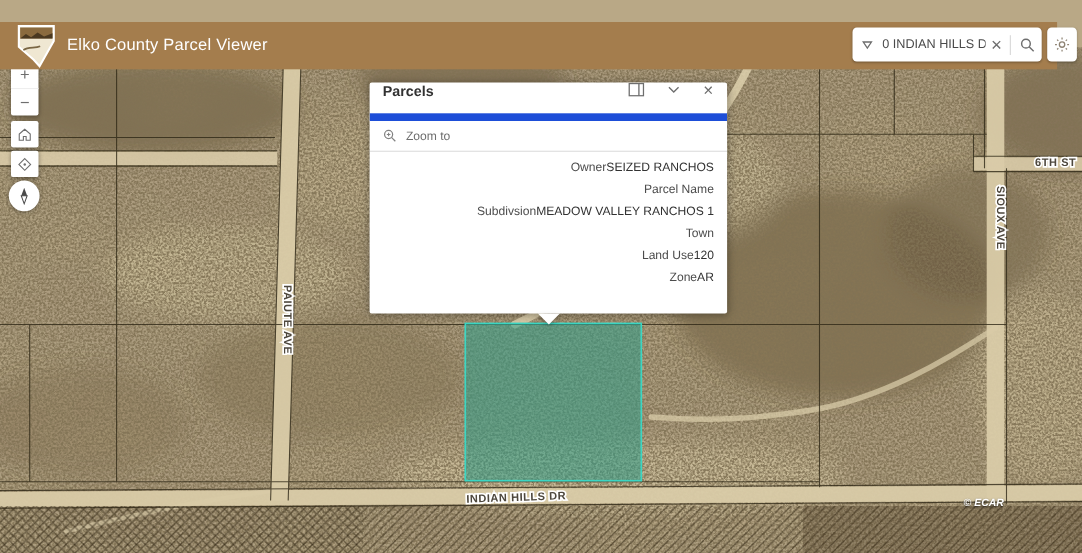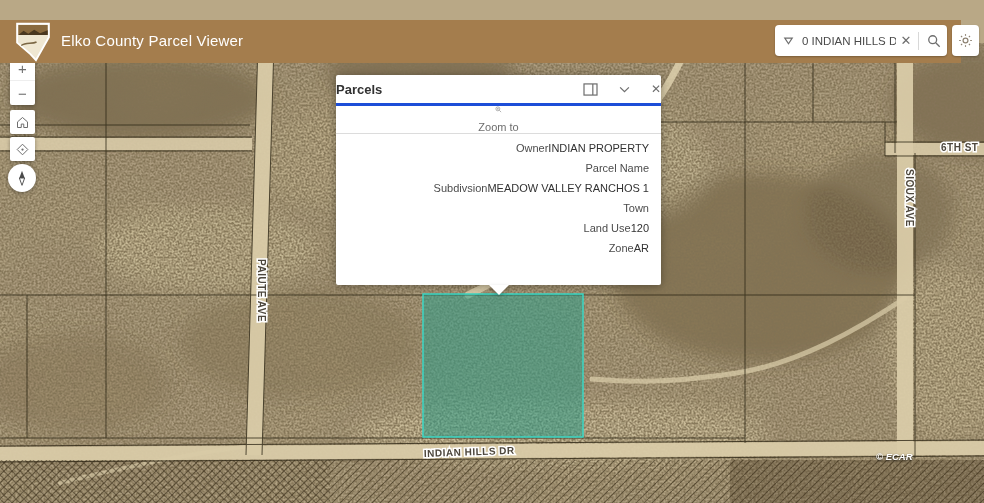--- a/index.html
+++ b/index.html
@@ -22,25 +22,25 @@
   .widget{position:absolute;left:10px;background:#fff;border-radius:2px;box-shadow:0 1px 4px rgba(0,0,0,.35);width:25px;z-index:10;}
   .wbtn{width:25px;height:24px;display:flex;align-items:center;justify-content:center;color:#6e6e6e;font-size:15px;cursor:pointer;}
   .zoomw{top:13px;}
   .zoomw .wbtn+.wbtn{border-top:1px solid #eee;}
   .homew{top:67px;}
   .locw{top:94px;}
   .compass{position:absolute;left:8px;top:121px;width:28px;height:28px;border-radius:50%;background:#fff;box-shadow:0 1px 4px rgba(0,0,0,.35);display:flex;align-items:center;justify-content:center;cursor:pointer;z-index:10;}
   
   .popup{position:absolute;left:336px;top:32px;width:325px;height:210px;background:var(--popup_bg,#fff);border-radius:2px;box-shadow:0 1px 8px rgba(0,0,0,.35);z-index:20;overflow:hidden;}
   .popup-arrow{position:absolute;left:489px;top:242px;width:0;height:0;border-left:10px solid transparent;border-right:10px solid transparent;border-top:10px solid #fff;z-index:21;filter:drop-shadow(0 2px 2px rgba(0,0,0,.25));}
-  .p-titlebar{height:28px;display:flex;align-items:center;padding:0 0;border-bottom:3px solid #1d4ed8;}
+  .p-titlebar{height:28px;display:flex;align-items:flex-start;padding:0 12px;border-bottom:7px solid #1d4ed8;}
   .p-title{font-size:13px;font-weight:600;color:#323232;}
   .p-icons{margin-left:auto;display:flex;align-items:center;gap:21px;}
   .p-ic{color:#6e6e6e;cursor:pointer;display:flex;align-items:center;font-size:12px;line-height:1;}
-  .p-zoomrow{height:27px;display:flex;align-items:center;gap:8px;padding:0 12px;border-bottom:1px solid #dcdcdc;cursor:pointer;flex-direction:column;}
+  .p-zoomrow{height:27px;display:flex;align-items:center;gap:8px;padding:0 12px;border-bottom:1px solid #dcdcdc;cursor:pointer;}
   .p-zoomlabel{font-size:11px;color:#6e6e6e;}
   .p-fields{padding:4px 12px 0 12px;}
   .p-row{height:20px;display:flex;align-items:center;justify-content:flex-end;}
   .p-lab{font-size:11px;color:#4c4c4c;}
   .p-val{font-size:11px;color:#323232;text-align:right;}
   
   .stlabel{font-family:"Liberation Sans",sans-serif;font-size:10px;font-weight:700;letter-spacing:.5px;fill:#4d473d;stroke:#ffffff;stroke-width:3px;paint-order:stroke;}
   .attrib{font-family:"Liberation Sans",sans-serif;font-size:9.5px;font-weight:700;font-style:italic;fill:#ffffff;}
 </style>
 </head>
@@ -232,21 +232,21 @@
       <svg width="13" height="13" viewBox="0 0 16 16">
           <circle cx="6.5" cy="6.5" r="4.5" fill="none" stroke="#828282" stroke-width="1.4"></circle>
           <path d="M10 10 L14 14" stroke="#828282" stroke-width="1.4"></path>
           <path d="M4.5 6.5 H8.5 M6.5 4.5 V8.5" stroke="#828282" stroke-width="1.2"></path>
         </svg>
       <span class="p-zoomlabel">Zoom to</span>
     </div>
     <div class="p-fields">
       <div class="p-row">
           <span class="p-lab">Owner</span>
-          <span class="p-val">INDIAN PROPERTY</span>
+          <span class="p-val">SEIZED RANCHOS</span>
         </div>
       <div class="p-row">
           <span class="p-lab">Parcel Name</span>
           <span class="p-val"></span>
         </div>
       <div class="p-row">
           <span class="p-lab">Subdivsion</span>
           <span class="p-val">MEADOW VALLEY RANCHOS 1</span>
         </div>
       <div class="p-row">

